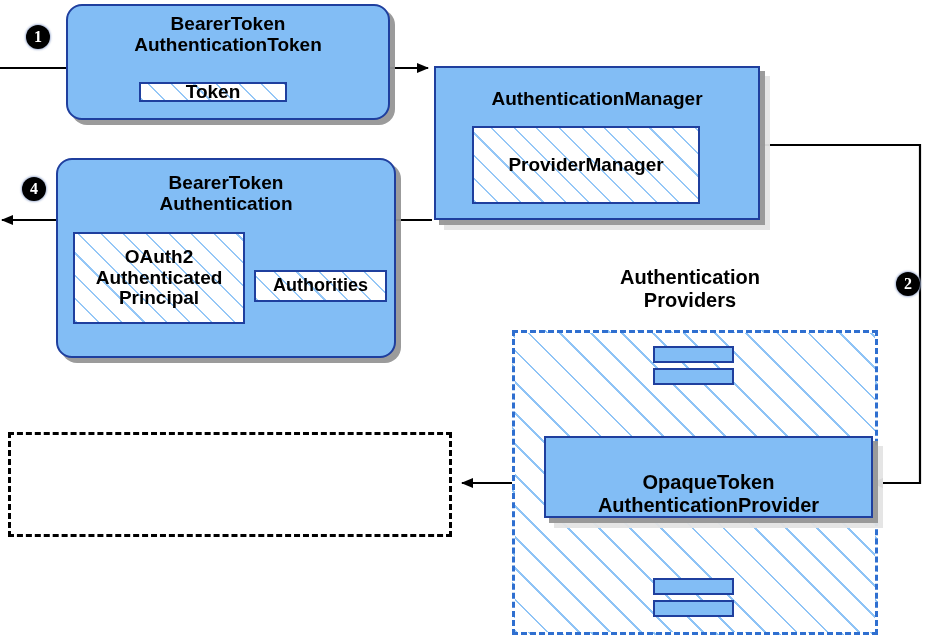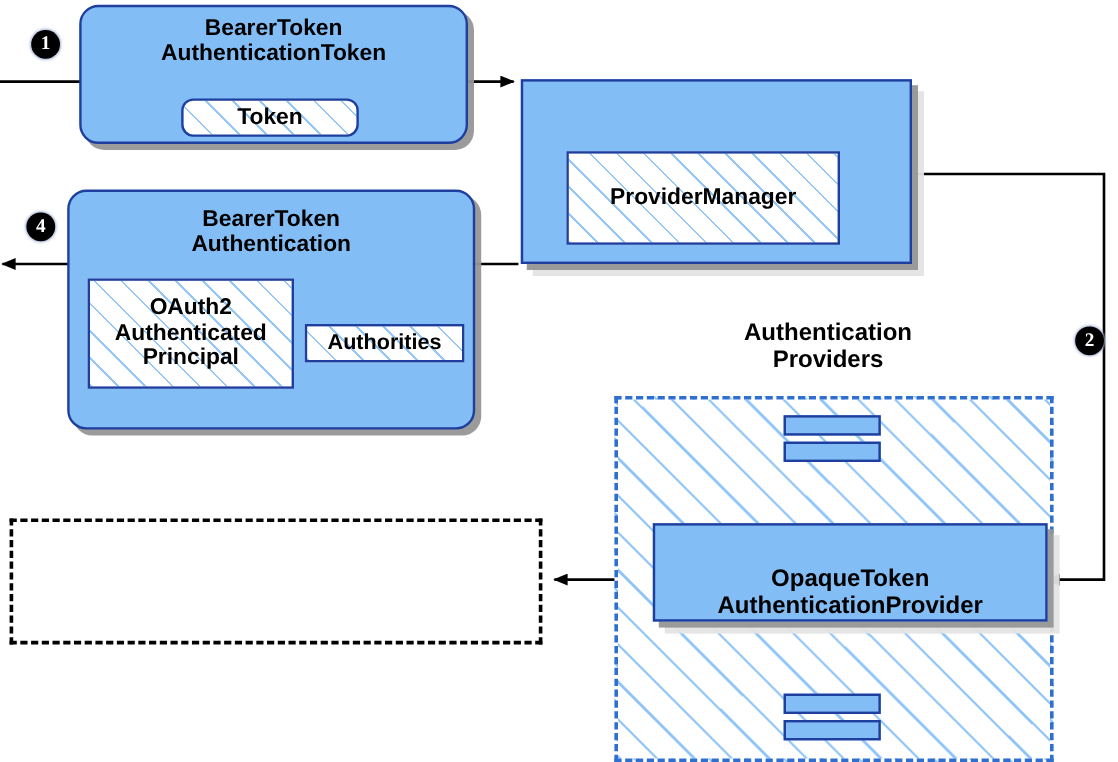--- a/index.html
+++ b/index.html
@@ -170,24 +170,25 @@
   </svg>
 
   <div class="badge" style="left:26px;top:25px;">1</div>
   <div class="badge" style="left:896px;top:272px;">2</div>
   <div class="badge" style="left:28px;top:468px;">3</div>
   <div class="badge" style="left:22px;top:177px;">4</div>
 
   <div class="node blue rounded shadow" style="left:66px;top:4px;width:324px;height:116px;padding-top:7px;font-size:19px;">
     <div class="node-title">BearerToken
 AuthenticationToken</div>
-    <div class="hatch" style="position:absolute;left:83px;top:76px;width:148px;height:32px;font-size:19px;border-radius:10px;">Token</div>
+    <div class="hatch" style="position:absolute;left:71px;top:76px;width:148px;height:20px;font-size:19px;">Token</div>
   </div>
 
   <div class="node blue shadow2" style="left:434px;top:66px;width:326px;height:154px;padding-top:20px;font-size:19px;">
+    <div class="node-title">AuthenticationManager</div>
     <div class="hatch" style="position:absolute;left:36px;top:58px;width:228px;height:78px;font-size:19px;">ProviderManager</div>
   </div>
 
   <div class="node blue rounded shadow" style="left:56px;top:158px;width:340px;height:200px;padding-top:12px;font-size:19px;">
     <div class="node-title">BearerToken
 Authentication</div>
     <div class="hatch" style="position:absolute;left:15px;top:72px;width:172px;height:92px;font-size:19px;">OAuth2
 Authenticated
 Principal</div>
     <div class="hatch" style="position:absolute;left:196px;top:110px;width:133px;height:32px;font-size:18px;">Authorities</div>

